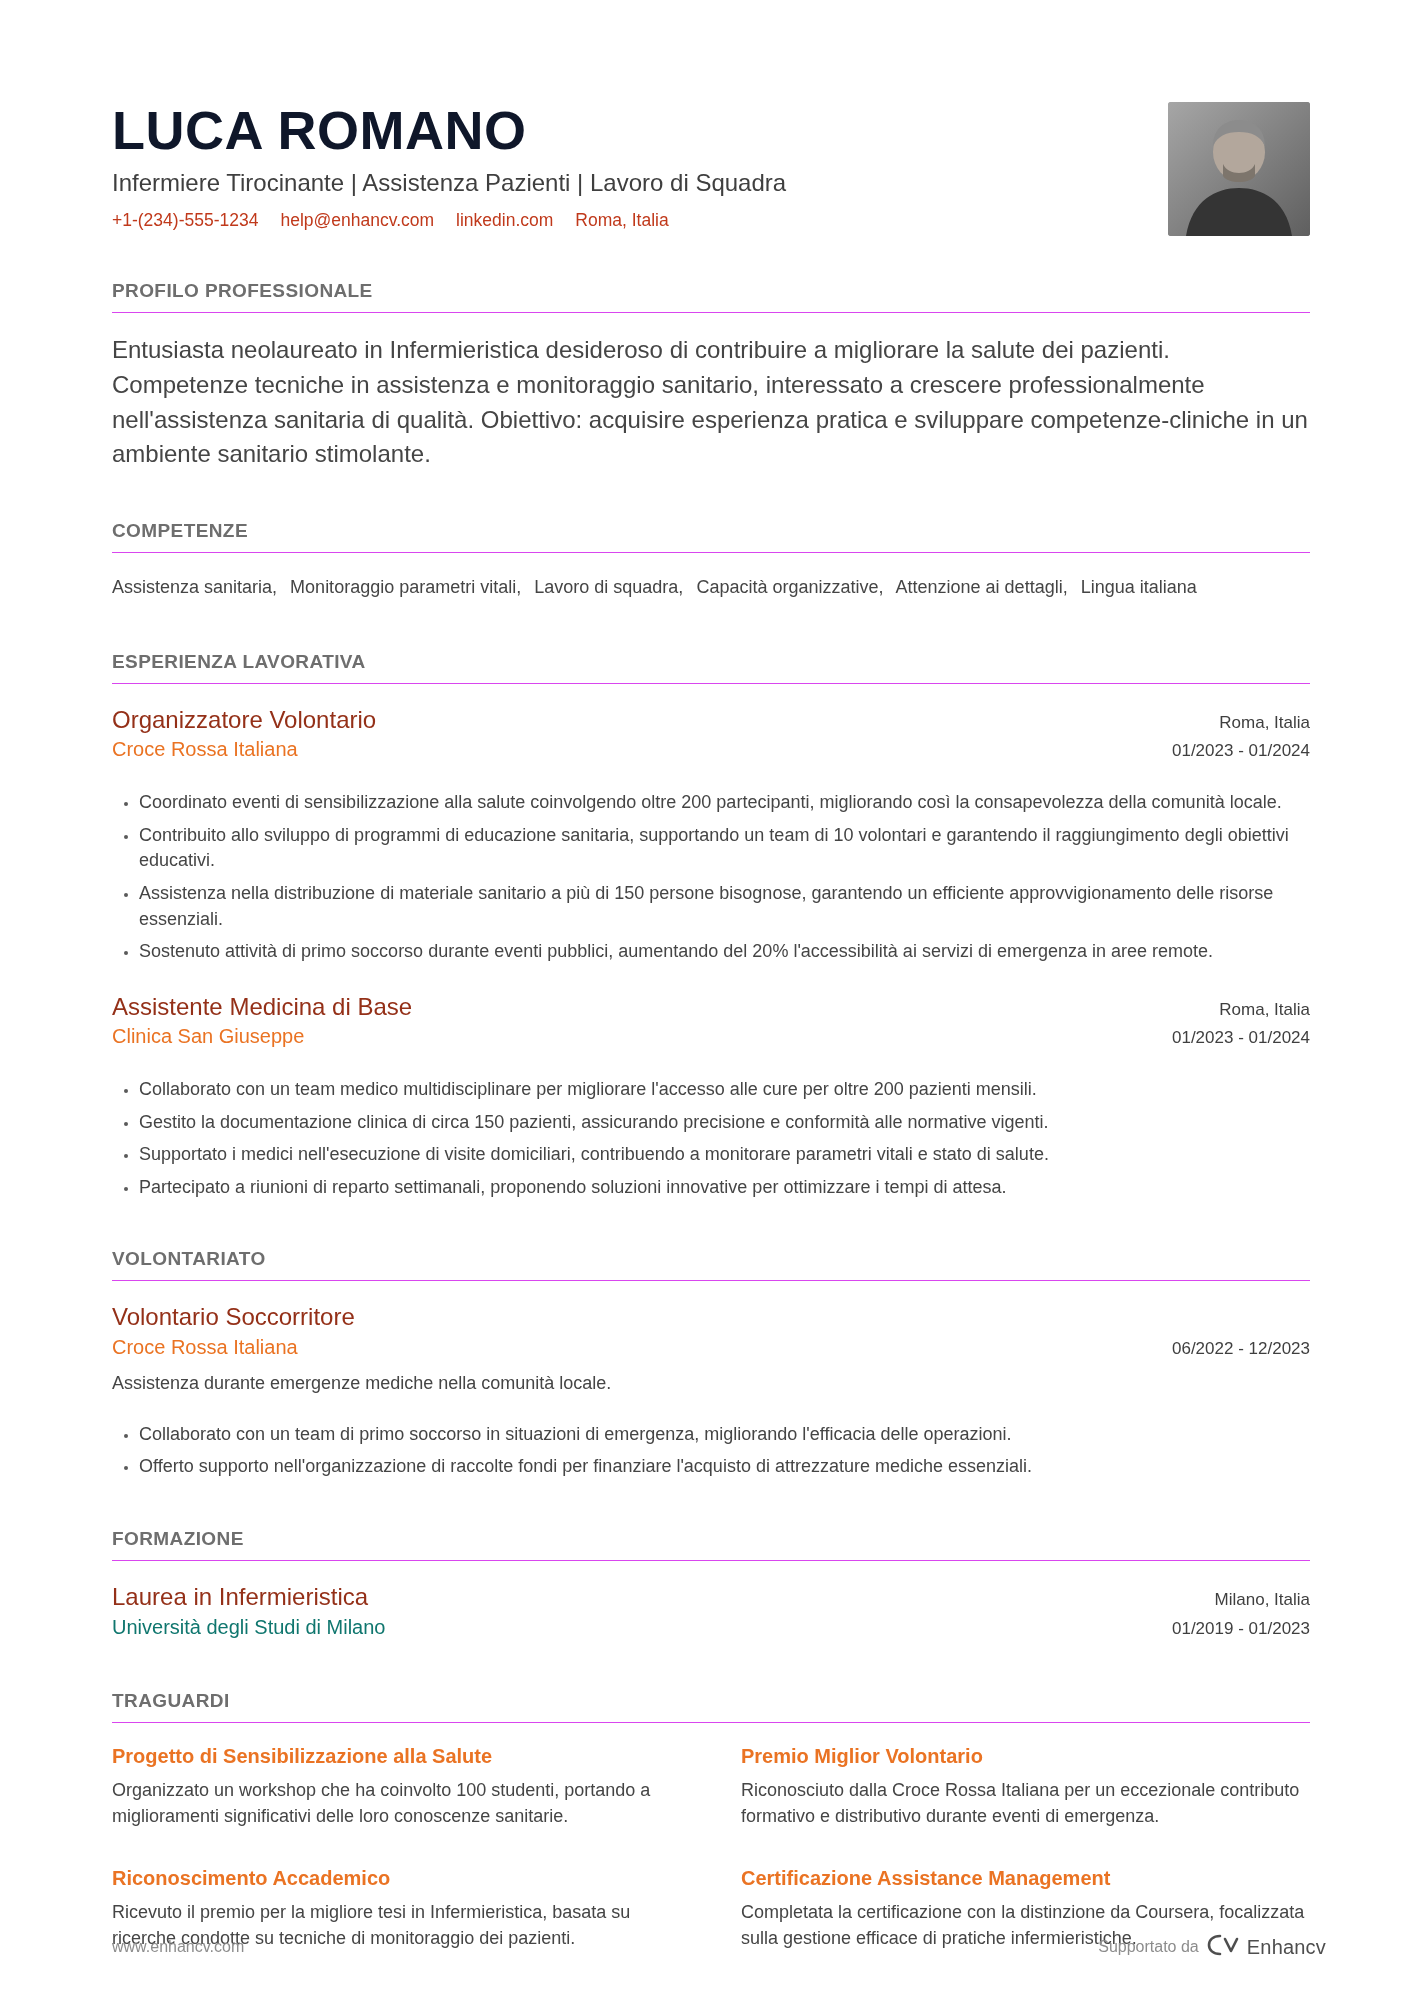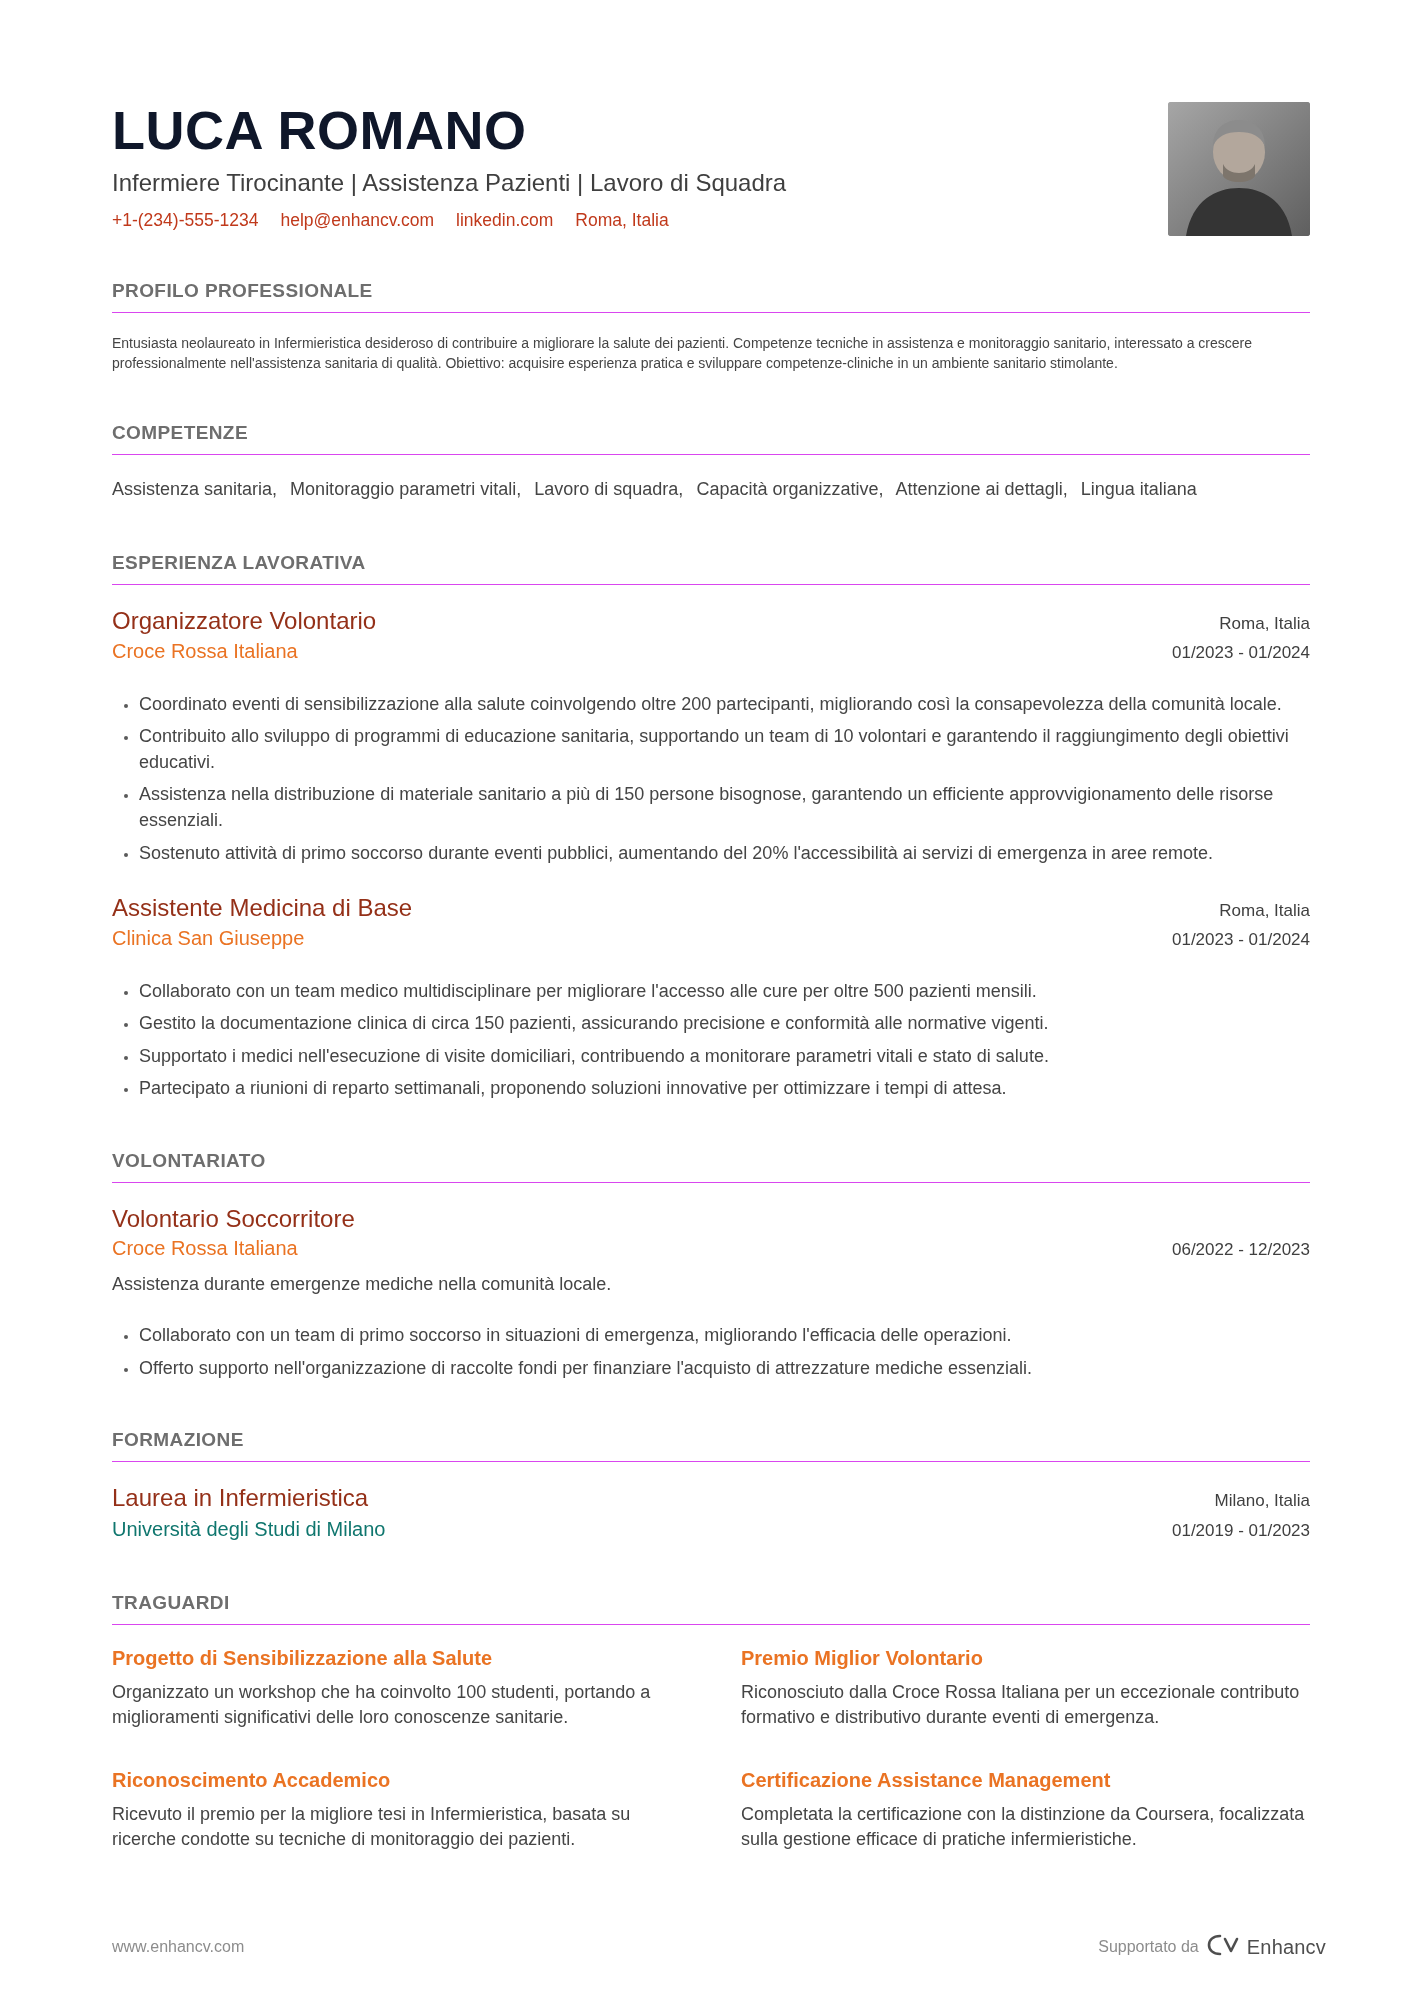--- a/index.html
+++ b/index.html
@@ -55,21 +55,21 @@
   .section-title {
     font-size: 19px;
     font-weight: 700;
     letter-spacing: 0.4px;
     color: #6e6e6e;
     text-transform: uppercase;
     padding-bottom: 10px;
     border-bottom: 1px solid #d946ef;
     margin-bottom: 20px;
   }
-  .body-text { font-size: 14px; line-height: 1.45; color: #454545; }
+  .body-text { font-size: 24px; line-height: 1.45; color: #454545; }
 
   .skills-line { font-size: 18px; line-height: 1.65; color: #454545; }
   .skill { margin-right: 8px; }
   .skill:not(:last-child)::after { content: ","; }
 
   
   .entry { margin-bottom: 26px; }
   .entry:last-child { margin-bottom: 0; }
   .entry-row { display: flex; justify-content: space-between; align-items: baseline; }
   .role {
@@ -201,21 +201,21 @@
     <article class="entry">
       <div class="entry-row">
         <h3 class="role">Assistente Medicina di Base</h3>
         <span class="meta">Roma, Italia</span>
       </div>
       <div class="entry-row">
         <span class="company">Clinica San Giuseppe</span>
         <span class="meta">01/2023 - 01/2024</span>
       </div>
       <ul class="bullets">
-        <li>Collaborato con un team medico multidisciplinare per migliorare l'accesso alle cure per oltre 500 pazienti mensili.</li>
+        <li>Collaborato con un team medico multidisciplinare per migliorare l'accesso alle cure per oltre 200 pazienti mensili.</li>
         <li>Gestito la documentazione clinica di circa 150 pazienti, assicurando precisione e conformità alle normative vigenti.</li>
         <li>Supportato i medici nell'esecuzione di visite domiciliari, contribuendo a monitorare parametri vitali e stato di salute.</li>
         <li>Partecipato a riunioni di reparto settimanali, proponendo soluzioni innovative per ottimizzare i tempi di attesa.</li>
       </ul>
     </article>
   </section>
 
   <section class="section">
     <h2 class="section-title">VOLONTARIATO</h2>
     <article class="entry">

